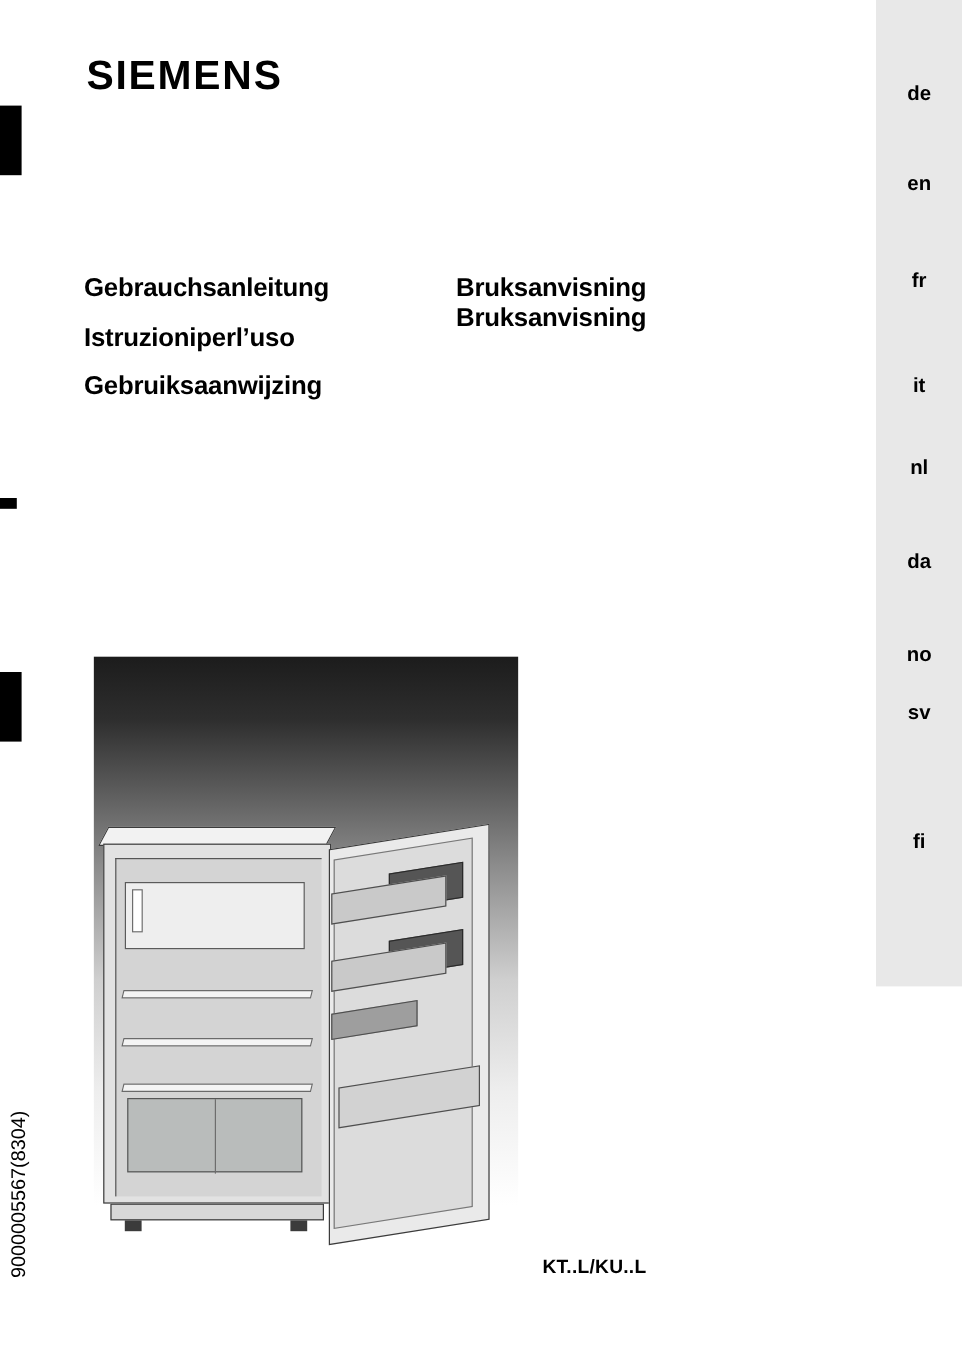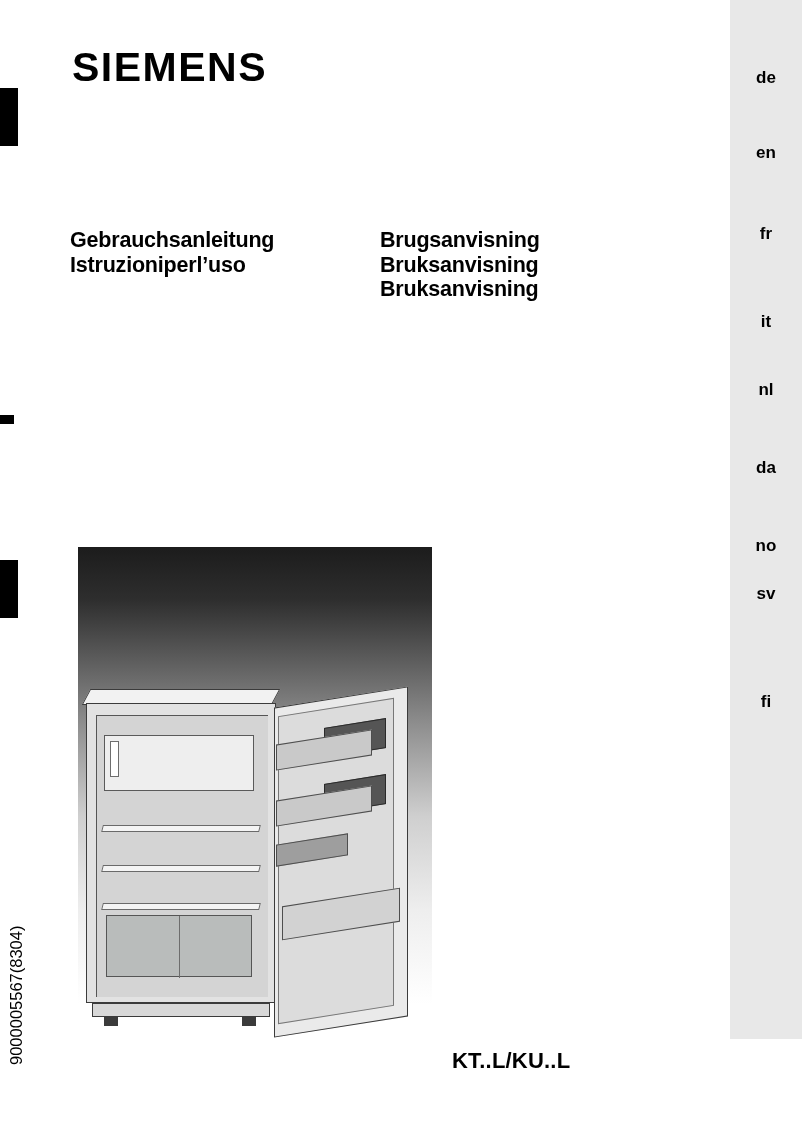--- a/index.html
+++ b/index.html
@@ -17,21 +17,21 @@
     overflow: hidden;
   }
 
   
   .brand {
     position: absolute;
     left: 72px;
     top: 44px;
     font-family: "Liberation Sans", sans-serif;
     font-weight: bold;
-    font-size: 41px;
+    font-size: 34px;
     letter-spacing: 1.5px;
     color: #000;
     white-space: nowrap;
   }
 
   
   .edge-mark {
     position: absolute;
     left: 0;
     background: #000;
@@ -45,37 +45,37 @@
     position: absolute;
     left: 70px;
     top: 228px;
     display: flex;
     gap: 0px;
   }
   .titles .col {
     display: flex;
     flex-direction: column;
   }
-  .titles .col.left { width: 310px; }
+  .titles .col.left { width: 310px; gap: 16px; }
   .titles .col.right { width: 300px; }
   .titles .line {
     font-weight: bold;
     font-size: 21.5px;
     line-height: 24.6px;
     letter-spacing: -0.2px;
     white-space: nowrap;
   }
 
   
   .lang-strip {
     position: absolute;
     right: 0;
     top: 0;
     width: 72px;
-    height: 1039px;
+    height: 822px;
     background: #e8e8e8;
   }
   .lang-strip .tab {
     position: absolute;
     left: 0;
     width: 72px;
     text-align: center;
     font-weight: bold;
     font-size: 17px;
     color: #000;
@@ -229,40 +229,40 @@
     transform: skewY(-9deg);
   }
   .egg-tray.e1 { left: 246px; top: 48px;  width: 62px; height: 30px; }
   .egg-tray.e2 { left: 246px; top: 104px; width: 62px; height: 30px; }
 
   .model-code {
     position: absolute;
     left: 452px;
     top: 1048px;
     font-weight: bold;
-    font-size: 22px;
+    font-size: 16px;
     letter-spacing: 0.2px;
   }
 </style>
 </head>
 <body>
 
 <div class="edge-mark m1"></div>
 <div class="edge-mark m2"></div>
 <div class="edge-mark m3"></div>
 
 <div class="brand">SIEMENS</div>
 
 <div class="titles">
   <div class="col left">
     <div class="line">Gebrauchsanleitung</div>
     <div class="line">Istruzioniperl’uso</div>
+    <div class="line">Gebruiksaanwijzing</div>
   </div>
   <div class="col right">
-    <div class="line">Brugsanvisning</div>
     <div class="line">Bruksanvisning</div>
     <div class="line">Bruksanvisning</div>
   </div>
 </div>
 
 <div class="lang-strip">
   <div class="tab" style="top:68px">de</div>
   <div class="tab" style="top:143px">en</div>
   <div class="tab" style="top:224px">fr</div>
   <div class="tab" style="top:312px">it</div>

